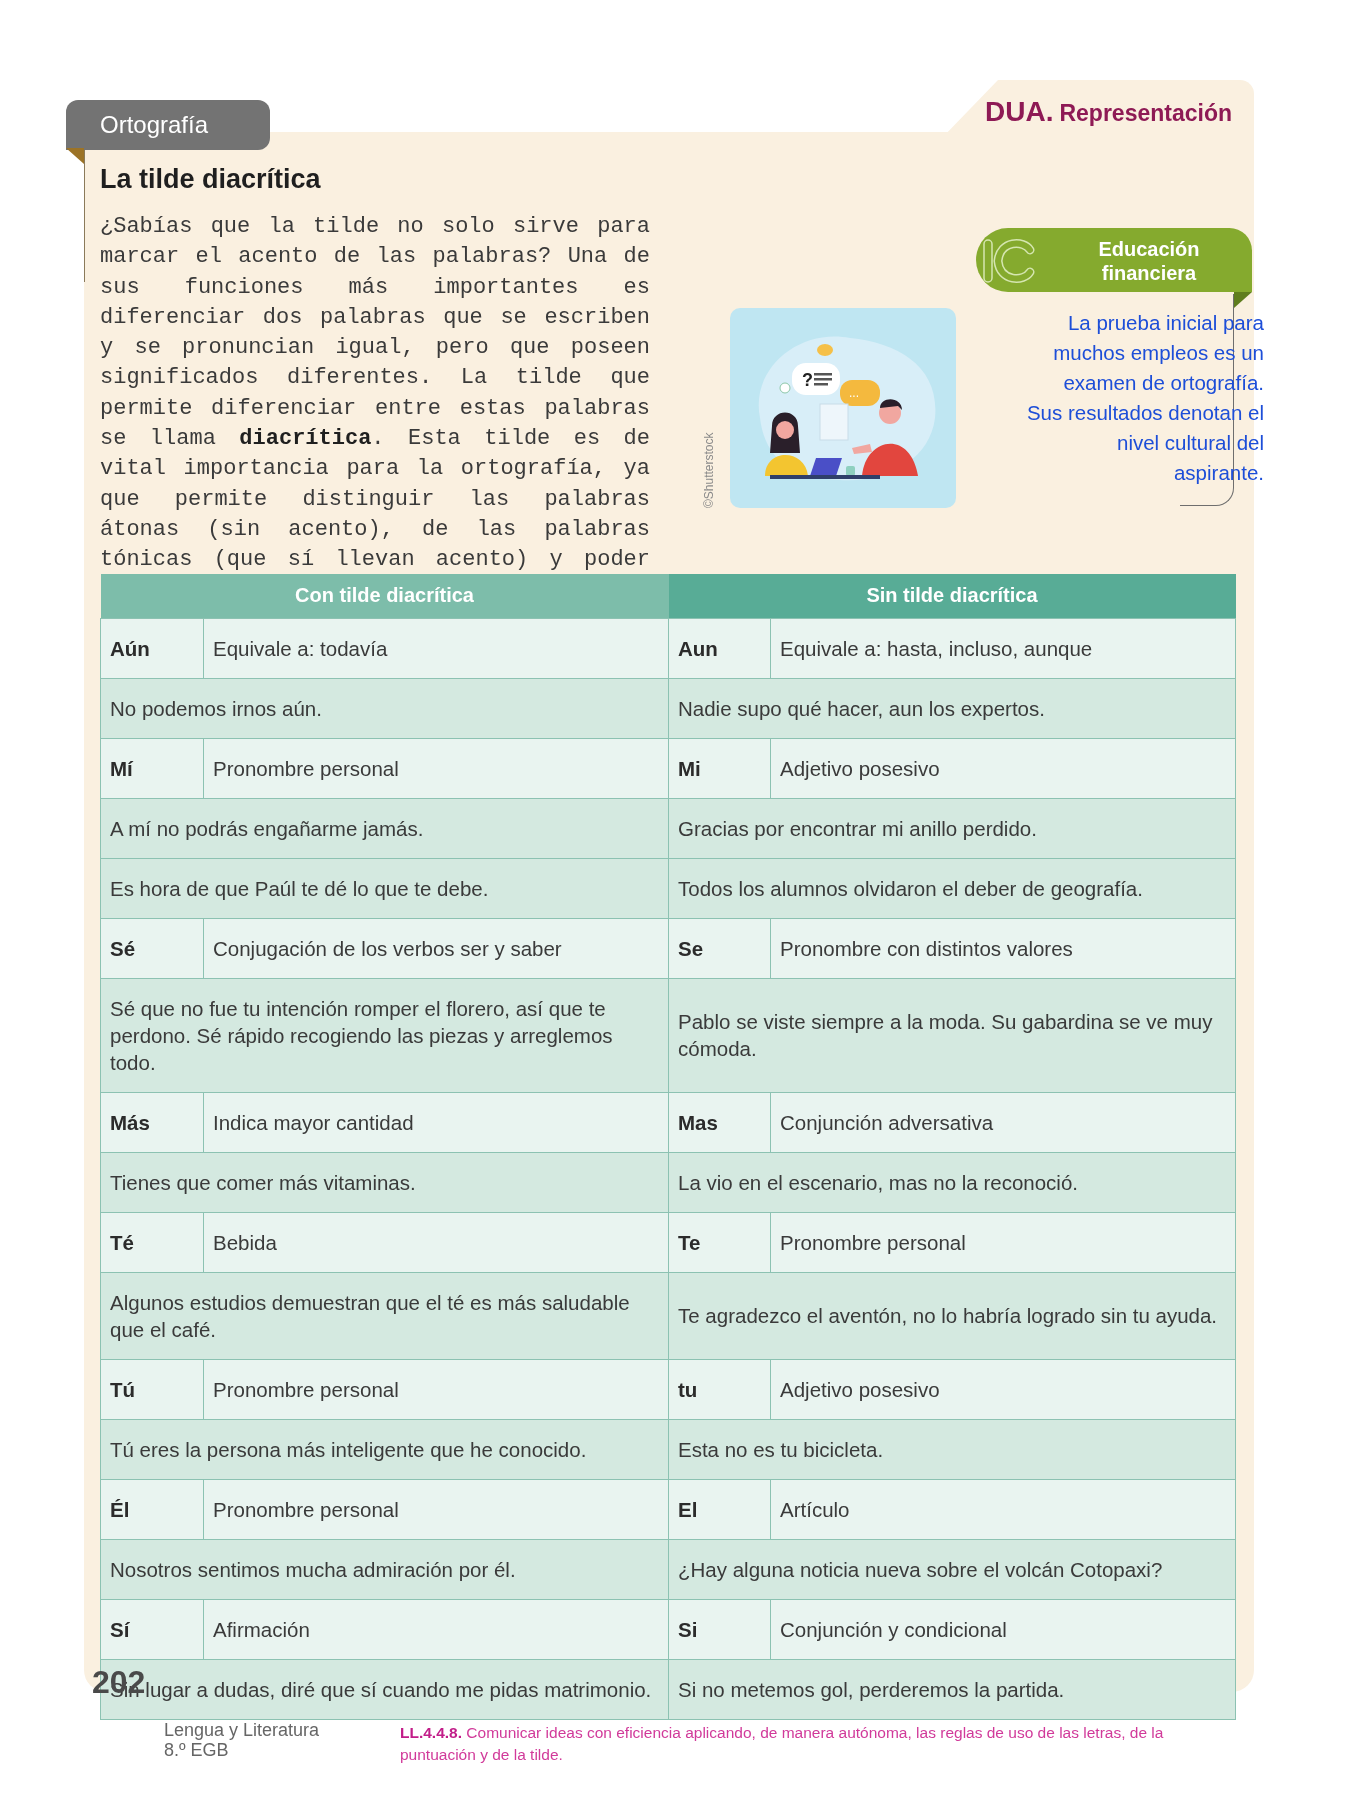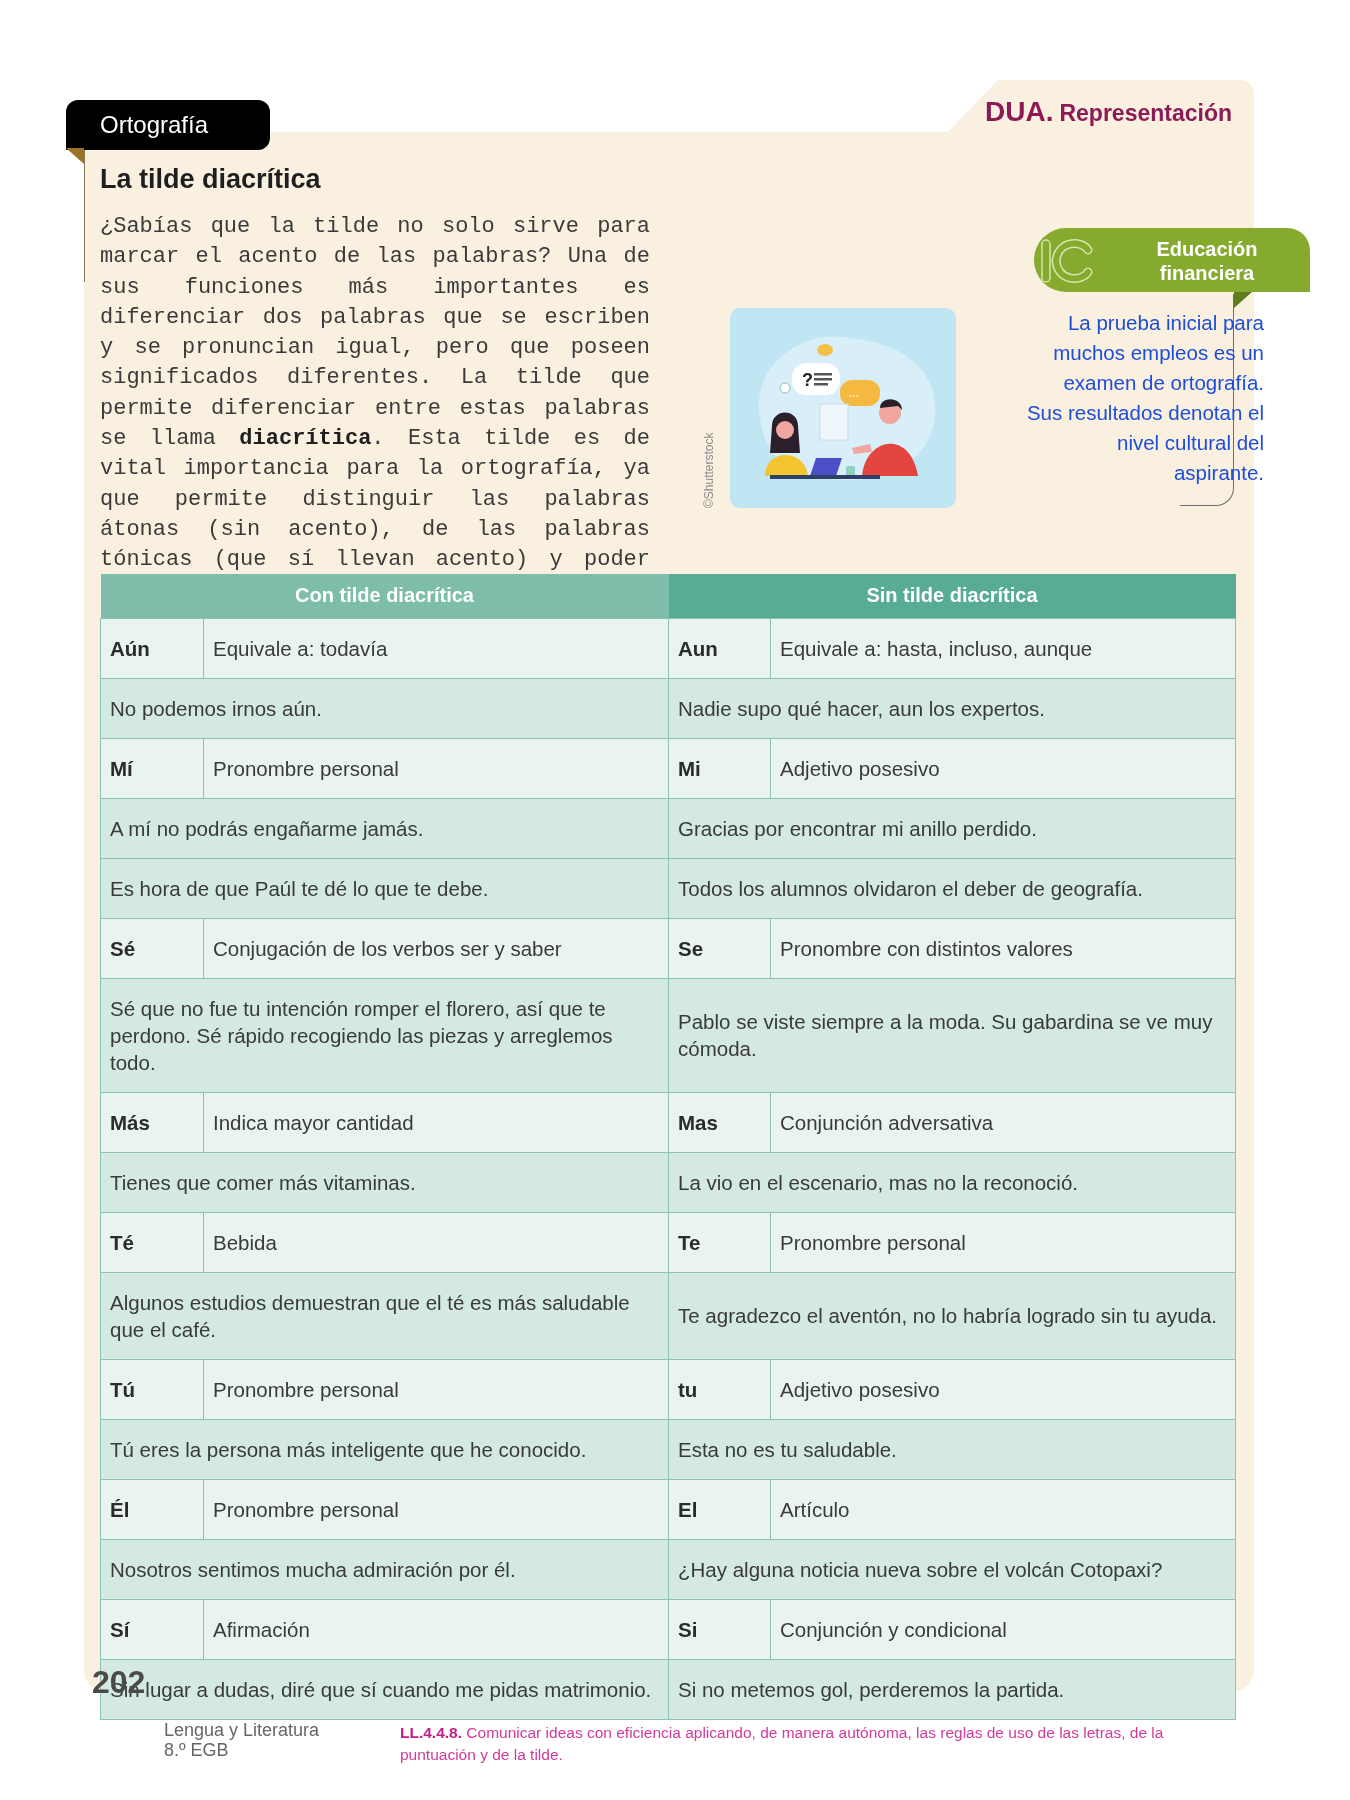--- a/index.html
+++ b/index.html
@@ -16,21 +16,21 @@
     background: #faf0e0; border-radius: 0 14px 0 0;
     clip-path: polygon(58px 0, 100% 0, 100% 100%, 0 100%);
   }
   .panel-left-rule {
     position: absolute; left: 84px; top: 150px; width: 1px; height: 132px; background: #8a7a5a;
   }
 
   
   .section-tab {
     position: absolute; left: 66px; top: 100px; width: 204px; height: 50px;
-    background: #000000; border-radius: 12px 12px 12px 0;
+    background: #737373; border-radius: 12px 12px 12px 0;
     color: #fff; font-size: 24px; line-height: 50px; padding-left: 34px;
     font-family: "Liberation Sans", sans-serif;
   }
   .section-tab-fold {
     position: absolute; left: 66px; top: 148px; width: 0; height: 0;
     border-top: 16px solid #9c7326; border-left: 18px solid transparent;
   }
 
   
   .dua {
@@ -54,21 +54,21 @@
     position: absolute; left: 730px; top: 308px; width: 226px; height: 200px;
     background: #bfe6f2; border-radius: 10px; overflow: hidden;
   }
   .credit {
     position: absolute; left: 702px; top: 508px; transform: rotate(-90deg); transform-origin: left top;
     font-size: 12px; color: #8a8a8a; white-space: nowrap;
   }
 
   
   .ef-header {
-    position: absolute; left: 1034px; top: 228px; width: 276px; height: 64px;
+    position: absolute; left: 976px; top: 228px; width: 276px; height: 64px;
     background: #85aa2e; border-radius: 34px 24px 0 34px; color: #fff;
   }
   .ef-title {
     position: absolute; left: 70px; right: 0; top: 9px; text-align: center;
     font-size: 20px; font-weight: bold; line-height: 24px;
   }
   .ef-logo { position: absolute; left: 2px; top: 8px; }
   .ef-fold {
     position: absolute; left: 1234px; top: 292px; width: 0; height: 0;
     border-top: 16px solid #5f7d1e; border-right: 18px solid transparent;
@@ -242,21 +242,21 @@
         <td colspan="2">Te agradezco el aventón, no lo habría logrado sin tu ayuda.</td>
       </tr>
       <tr class="def">
         <td class="word">Tú</td>
         <td>Pronombre personal</td>
         <td class="word">tu</td>
         <td>Adjetivo posesivo</td>
       </tr>
       <tr class="ex">
         <td colspan="2">Tú eres la persona más inteligente que he conocido.</td>
-        <td colspan="2">Esta no es tu saludable.</td>
+        <td colspan="2">Esta no es tu bicicleta.</td>
       </tr>
       <tr class="def">
         <td class="word">Él</td>
         <td>Pronombre personal</td>
         <td class="word">El</td>
         <td>Artículo</td>
       </tr>
       <tr class="ex">
         <td colspan="2">Nosotros sentimos mucha admiración por él.</td>
         <td colspan="2">¿Hay alguna noticia nueva sobre el volcán Cotopaxi?</td>

